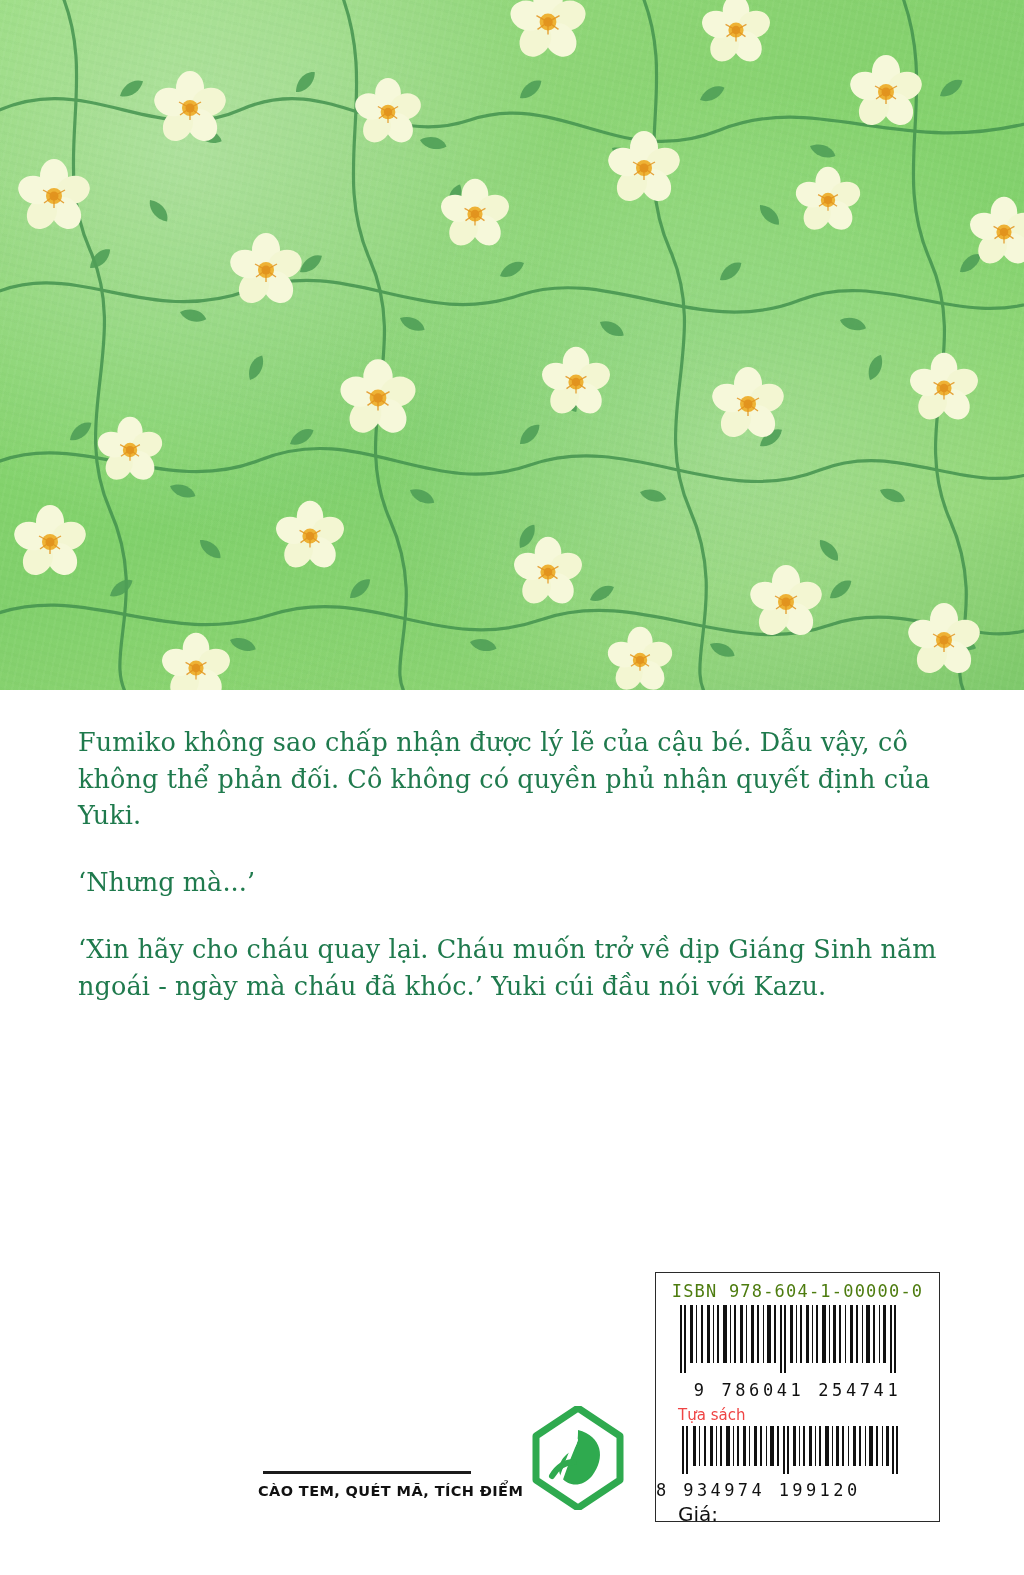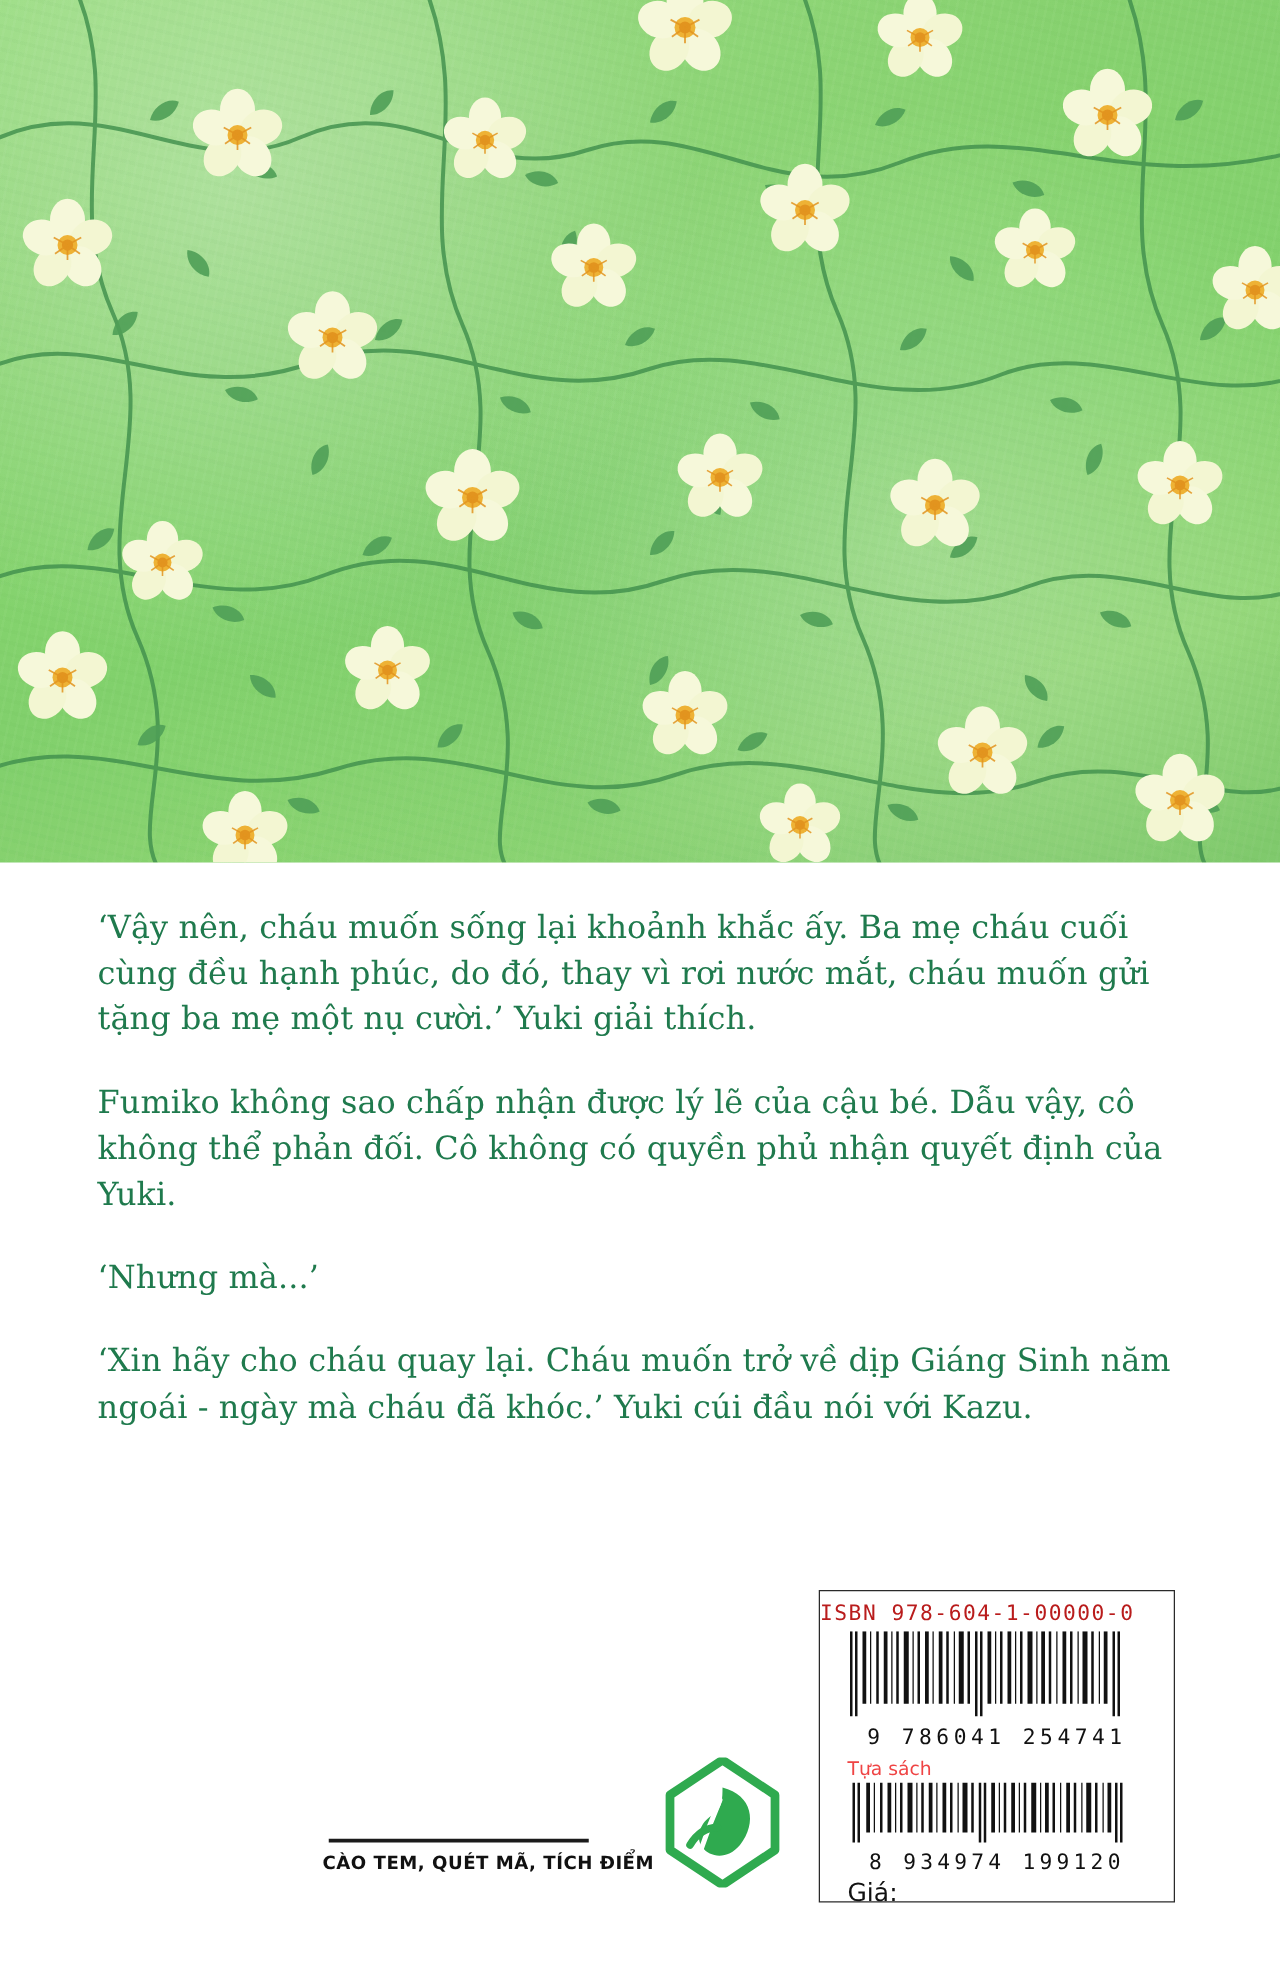--- a/index.html
+++ b/index.html
@@ -112,25 +112,25 @@
     position: absolute;
     left: 655px;
     top: 1272px;
     width: 285px;
     height: 250px;
     border: 1.5px solid #2a2a2a;
     background: #ffffff;
     box-sizing: border-box;
   }
   .isbn-text {
-    text-align: left;
+    text-align: center;
     font-family: "DejaVu Sans Mono", "Liberation Mono", monospace;
     font-size: 17px;
     letter-spacing: 1.2px;
-    color: #b91c1c;
+    color: #4d7c0f;
     margin-top: 8px;
   }
   .ean-wrap {
     position: relative;
     margin: 4px 10px 0 10px;
     height: 74px;
   }
   .ean-digits {
     font-family: "DejaVu Sans Mono", "Liberation Mono", monospace;
     font-size: 17px;
@@ -148,21 +148,20 @@
   .ean2-wrap {
     position: relative;
     margin: 2px 14px 0 14px;
     height: 54px;
   }
   .ean2-digits {
     font-family: "DejaVu Sans Mono", "Liberation Mono", monospace;
     font-size: 17px;
     letter-spacing: 3.4px;
     color: #111;
-    text-align: center;
     margin-top: 0px;
   }
   .gia {
     font-family: "DejaVu Sans", "Liberation Sans", sans-serif;
     font-size: 20px;
     color: #111;
     margin: 2px 0 0 22px;
   }
   .barcode-svg { display: block; }
 </style>
@@ -283,21 +282,20 @@
         <use href="#flower" x="0" y="0" transform="translate(548,572) scale(0.95)"></use>
         <use href="#flower" x="0" y="0" transform="translate(786,602) scale(1.0)"></use>
         <use href="#flower" x="0" y="0" transform="translate(944,640) scale(1.0)"></use>
         <use href="#flower" x="0" y="0" transform="translate(196,668) scale(0.95)"></use>
         <use href="#flower" x="0" y="0" transform="translate(640,660) scale(0.9)"></use>
       </g>
     </svg>
   </div>
 
   <div class="excerpt">
-    <p>‘Vậy nên, cháu muốn sống lại khoảnh khắc ấy. Ba mẹ cháu cuối cùng đều hạnh phúc, do đó, thay vì rơi nước mắt, cháu muốn gửi tặng ba mẹ một nụ cười.’ Yuki giải thích.</p>
     <p>Fumiko không sao chấp nhận được lý lẽ của cậu bé. Dẫu vậy, cô không thể phản đối. Cô không có quyền phủ nhận quyết định của Yuki.</p>
     <p>‘Nhưng mà...’</p>
     <p>‘Xin hãy cho cháu quay lại. Cháu muốn trở về dịp Giáng Sinh năm ngoái - ngày mà cháu đã khóc.’ Yuki cúi đầu nói với Kazu.</p>
   </div>
 
   <div class="scratch-block">
     <div class="scratch-rule"></div>
     <div class="scratch-label">CÀO TEM, QUÉT MÃ, TÍCH ĐIỂM</div>
   </div>
 

